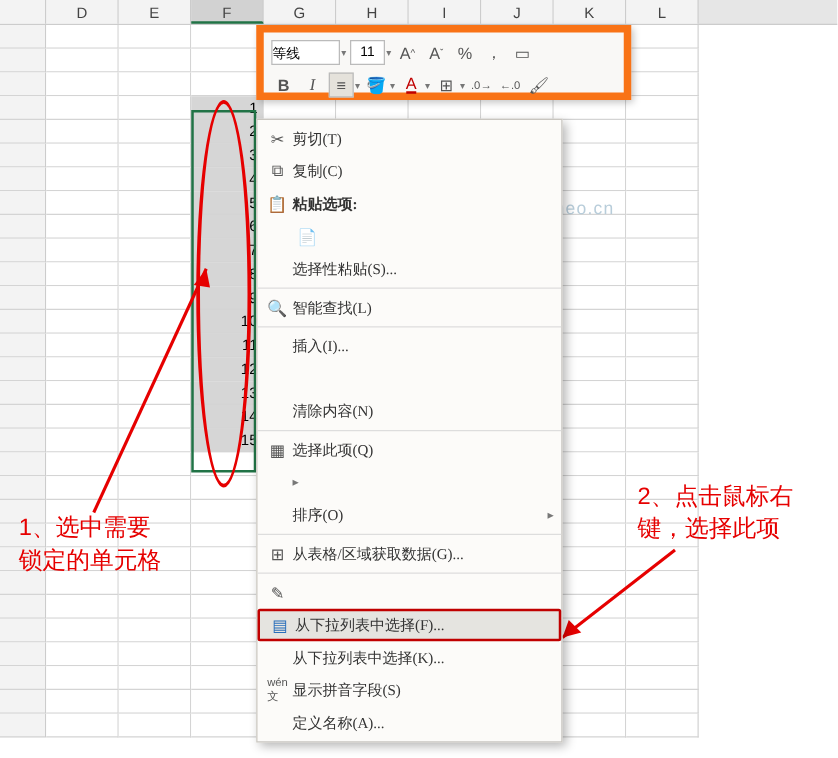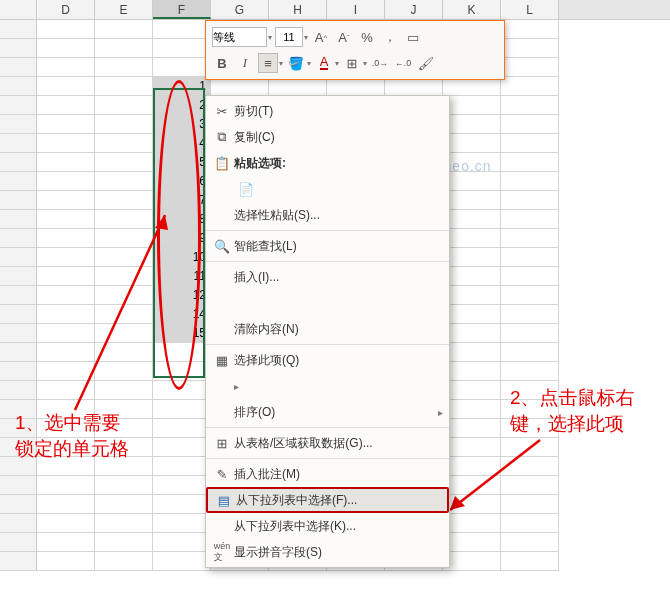--- a/index.html
+++ b/index.html
@@ -10,40 +10,40 @@
 .colheads { display: flex; height: 20px; background: #e6e6e6; border-bottom: 1px solid #ccc; font-size: 12px; color: #444; }
 .colheads .ch { width: 58px; border-right: 1px solid #ccc; text-align: center; line-height: 20px; background:#f3f3f3; }
 .colheads .ch.sel { background: #d2d2d2; border-bottom:2px solid #217346;}
 .rows { }
 .row { display: flex; height: 19px; }
 .cell { width: 58px; height: 19px; border-right: 1px solid #d4d4d4; border-bottom: 1px solid #d4d4d4; font-size: 12px; text-align: right; padding-right: 4px; line-height: 18px; background:#fff;}
 .cell.sel { background: #d6d6d6; }
 .selborder { position:absolute; border:2px solid #217346; pointer-events:none;}
 
 
-.minitb { position:absolute; top:20px; left:205px; width:300px; height:60px; background:#f9f8f6; border:1px solid #f97316; box-shadow:2px 2px 6px rgba(0,0,0,.25); font-size:12px; padding:4px 6px;}
+.minitb { position:absolute; top:20px; left:205px; width:300px; height:60px; background:#f9f8f6; border:6px solid #f97316; box-shadow:2px 2px 6px rgba(0,0,0,.25); font-size:12px; padding:4px 6px;}
 .minitb .r1 { display:flex; align-items:center; gap:3px; height:24px;}
 .minitb .r2 { display:flex; align-items:center; gap:3px; height:24px; margin-top:2px;}
 .minitb select,.minitb input{height:20px; font-size:11px; border:1px solid #bbb; background:#fff;}
 .minitb .fontbox{width:55px;}
 .minitb .sizebox{width:28px; text-align:center;}
 .tbico { width:20px; height:20px; display:inline-flex; align-items:center; justify-content:center; color:#555; font-size:13px;}
 .tbico.b{font-weight:bold;}
 .tbico.i{font-style:italic; font-family:serif;}
 .tbico.red{color:#c00000;}
 .tbico .ul{border-bottom:2px solid #c00000; display:inline-block; line-height:12px;}
 .dd{font-size:8px; color:#777; margin-left:-2px;}
 
 
 .ctx { position:absolute; top:95px; left:205px; width:245px; background:#fcfbf9; border:1px solid #c9c6c0; box-shadow:3px 3px 8px rgba(0,0,0,.3); font-size:12px; padding:2px 0; z-index:5;}
 .ctx .mi { display:flex; align-items:center; height:26px; padding:0 6px 0 4px; color:#333;}
 .ctx .mi.sep { height:0; border-top:1px solid #ddd; margin:2px 0; padding:0;}
 .ctx .mi.hl { background:#e5e4e0; border:2px solid #c00000; border-radius:2px;}
 .ctx .ico { width:24px; height:20px; display:inline-flex; align-items:center; justify-content:center; font-size:13px; color:#555;}
-.ctx .lbl { flex:1;}
+.ctx .lbl { flex:1;font-family:Liberation Serif, serif;}
 .ctx .sub { font-size:10px; color:#777;}
 .ctx .bold { font-weight:bold;}
 
 
 .oval { position:absolute; border:3px solid #e60000; border-radius:50%/50%; pointer-events:none;}
 .anno { position:absolute; color:#e60000; font-size:19px; line-height:1.35; font-weight:500;}
 .watermark{position:absolute; color:#b8cdda; font-size:14px; letter-spacing:1px;}
 svg.arrow{position:absolute; overflow:visible; pointer-events:none;}
 svg.arrow line{stroke:#e60000; stroke-width:2.5;}
 svg.arrow polygon{fill:#e60000;}
@@ -231,20 +231,32 @@
         <div class="cell"></div>
         <div class="cell"></div>
         <div class="cell"></div>
         <div class="cell"></div>
       </div>
       <div class="row">
         <div style="width: 37px; border-right: 1px solid rgb(204, 204, 204); border-bottom: 1px solid rgb(212, 212, 212); background: rgb(243, 243, 243);"></div>
         <div class="cell"></div>
         <div class="cell"></div>
         <div class="cell sel">12</div>
+        <div class="cell"></div>
+        <div class="cell"></div>
+        <div class="cell"></div>
+        <div class="cell"></div>
+        <div class="cell"></div>
+        <div class="cell"></div>
+      </div>
+      <div class="row">
+        <div style="width: 37px; border-right: 1px solid rgb(204, 204, 204); border-bottom: 1px solid rgb(212, 212, 212); background: rgb(243, 243, 243);"></div>
+        <div class="cell"></div>
+        <div class="cell"></div>
+        <div class="cell sel">13</div>
         <div class="cell"></div>
         <div class="cell"></div>
         <div class="cell"></div>
         <div class="cell"></div>
         <div class="cell"></div>
         <div class="cell"></div>
       </div>
       <div class="row">
         <div style="width: 37px; border-right: 1px solid rgb(204, 204, 204); border-bottom: 1px solid rgb(212, 212, 212); background: rgb(243, 243, 243);"></div>
         <div class="cell"></div>
@@ -509,33 +521,36 @@
       <span class="sub">▸</span>
     </div>
   <div class="mi sep"></div>
   <div class="mi">
       <span class="ico">⊞</span>
       <span class="lbl">从表格/区域获取数据(G)...</span>
     </div>
   <div class="mi sep"></div>
   <div class="mi">
       <span class="ico">✎</span>
-      <span class="lbl">插入批注(M)</span>
     </div>
   <div class="mi hl">
       <span class="ico" style="color:#2a6fbb">▤</span>
       <span class="lbl">从下拉列表中选择(F)...</span>
     </div>
   <div class="mi">
       <span class="ico"></span>
       <span class="lbl">从下拉列表中选择(K)...</span>
     </div>
   <div class="mi">
       <span class="ico" style="font-size:9px">wén<br>文</span>
       <span class="lbl">显示拼音字段(S)</span>
+    </div>
+  <div class="mi">
+      <span class="ico"></span>
+      <span class="lbl">定义名称(A)...</span>
     </div>
 </div>
 
 <div class="anno" style="top:410px; left:15px; white-space:pre">1、选中需要
 锁定的单元格</div>
 <div class="anno" style="top:385px; left:510px; white-space:pre">2、点击鼠标右
 键，选择此项</div>
 
 <svg class="arrow" style="top:0;left:0" width="670" height="606">
   <line x1="75" y1="410" x2="165" y2="215"></line>

